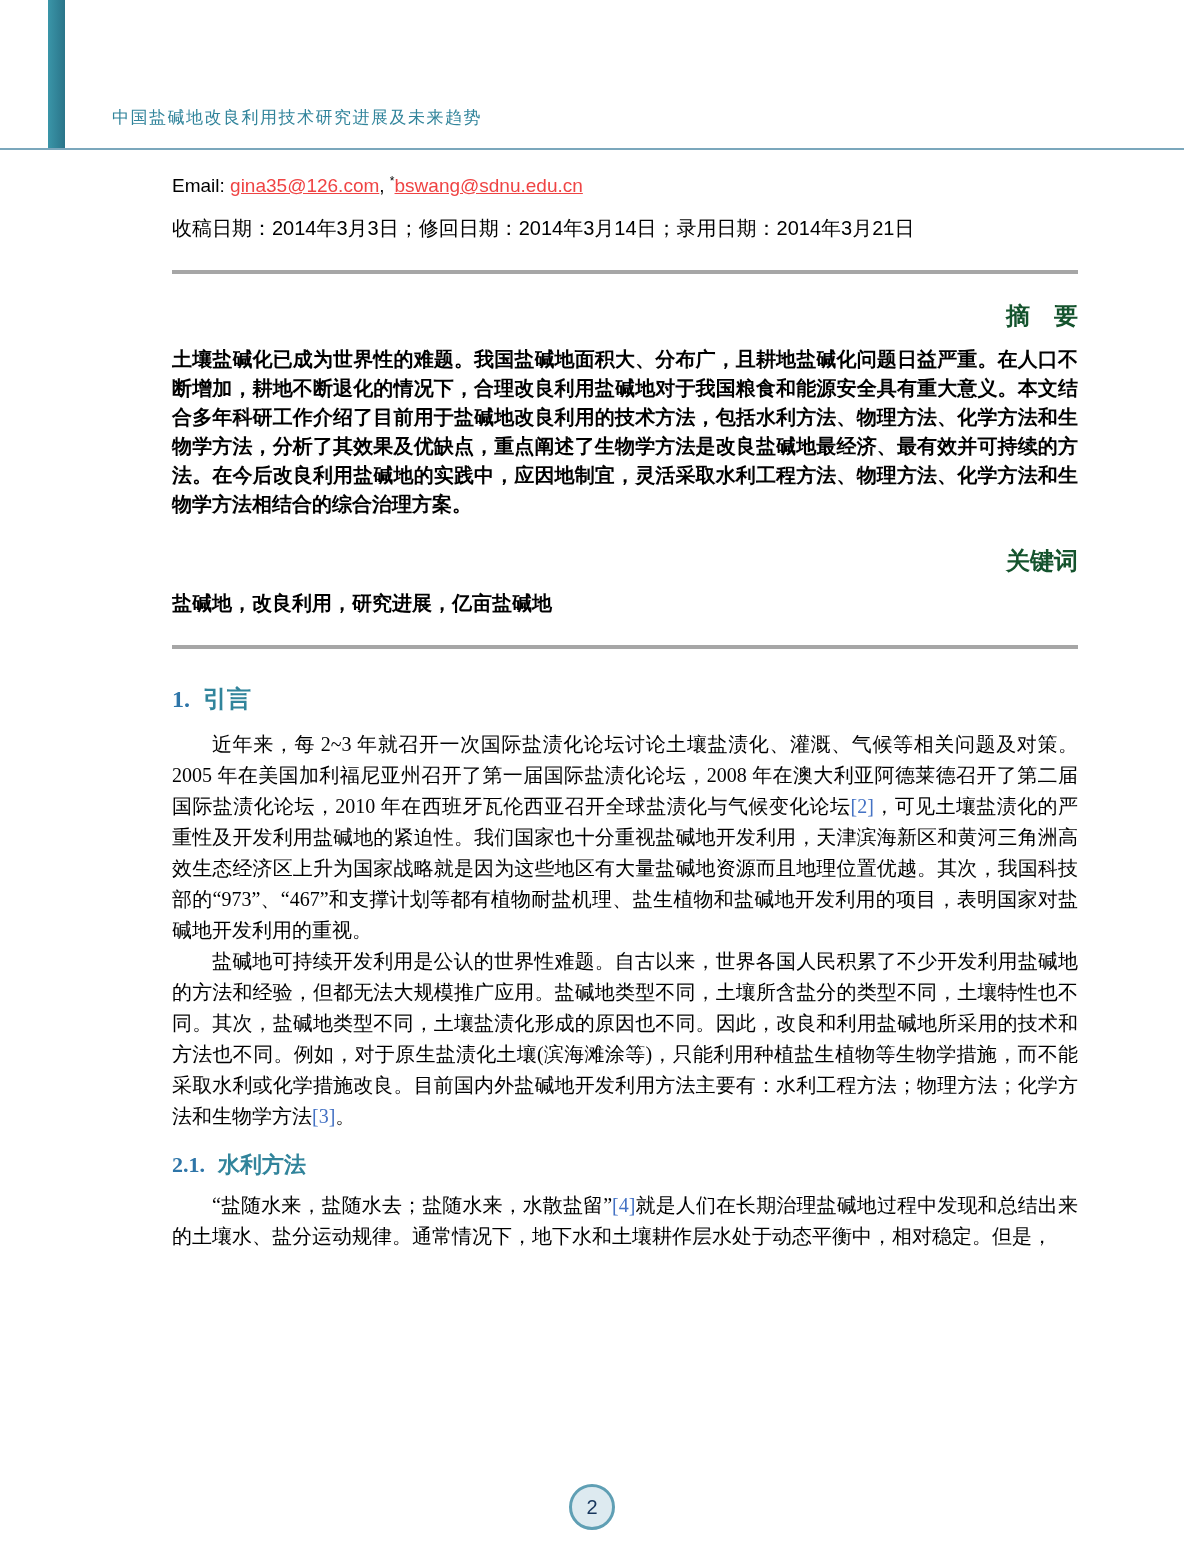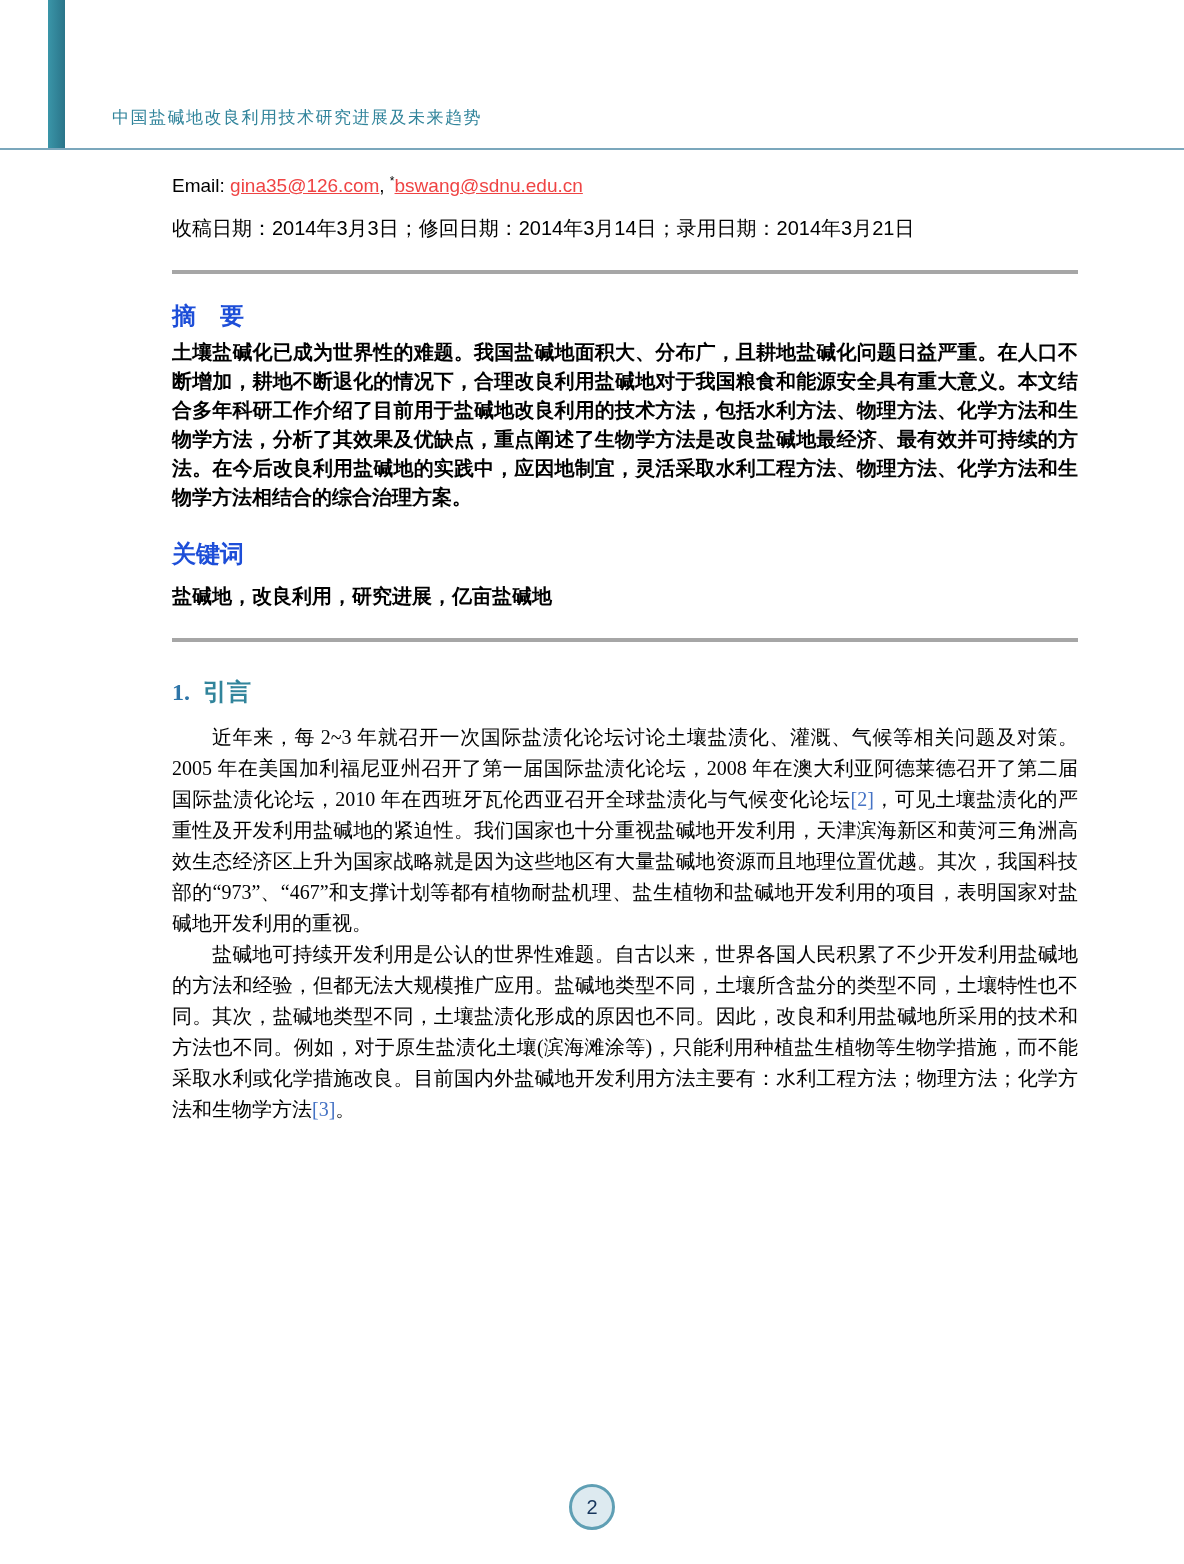--- a/index.html
+++ b/index.html
@@ -17,23 +17,23 @@
 
   .email-line { font-family:"Liberation Sans","DejaVu Sans",sans-serif; font-size:19px; margin-top:6px; }
   .link { color:#ef4444; text-decoration:underline; cursor:pointer; }
   sup { font-size:12px; }
 
   .dates { font-family:"Liberation Sans","DejaVu Sans",sans-serif; font-size:20px; margin-top:18px; }
 
   .rule { height:4px; background:#A6A6A6; margin-top:28px; }
 
   .block-heading { font-family:"Liberation Sans","DejaVu Sans",sans-serif; font-size:24px;
-    font-weight:bold; color:#1d4ed8; margin-top:26px; }
+    font-weight:bold; color:#14532d; margin-top:26px;text-align:right; }
   .abstract-text { font-family:"Liberation Sans","DejaVu Sans",sans-serif; font-size:20px;
-    font-weight:bold; line-height:29px; text-align:justify; margin-top:6px; }
+    font-weight:bold; line-height:29px; text-align:justify; margin-top:13px; }
   .keywords-text { font-family:"Liberation Sans","DejaVu Sans",sans-serif; font-size:20px;
     font-weight:bold; margin-top:13px; }
 
   .section-heading { font-family:"Liberation Sans","DejaVu Sans",sans-serif; font-size:24px;
     font-weight:bold; color:#31849B; margin:34px 0 14px 0; }
   .subsection-heading { font-family:"Liberation Sans","DejaVu Sans",sans-serif; font-size:22px;
     font-weight:bold; color:#31849B; margin:18px 0 10px 0; }
   .sec-num { font-family:"Liberation Serif","DejaVu Serif",serif; color:#2E75A8; margin-right:13px; }
 
   .body-para { font-size:20px; line-height:31px; text-align:justify; text-indent:2em; }
@@ -70,21 +70,23 @@
     <div class="rule"></div>
 
     <h1 class="section-heading"><span class="sec-num">1.</span><span>引言</span></h1>
 
 
     <p class="body-para"><span>近年来，每 2~3 年就召开一次国际盐渍化论坛讨论土壤盐渍化、灌溉、气候等相关问题及对策。2005 年在美国加利福尼亚州召开了第一届国际盐渍化论坛，2008 年在澳大利亚阿德莱德召开了第二届国际盐渍化论坛，2010 年在西班牙瓦伦西亚召开全球盐渍化与气候变化论坛</span><span class="cite">[2]</span><span>，可见土壤盐渍化的严重性及开发利用盐碱地的紧迫性。我们国家也十分重视盐碱地开发利用，天津滨海新区和黄河三角洲高效生态经济区上升为国家战略就是因为这些地区有大量盐碱地资源而且地理位置优越。其次，我国科技部的“973”、“467”和支撑计划等都有植物耐盐机理、盐生植物和盐碱地开发利用的项目，表明国家对盐碱地开发利用的重视。</span></p>
 
     <p class="body-para"><span>盐碱地可持续开发利用是公认的世界性难题。自古以来，世界各国人民积累了不少开发利用盐碱地的方法和经验，但都无法大规模推广应用。盐碱地类型不同，土壤所含盐分的类型不同，土壤特性也不同。其次，盐碱地类型不同，土壤盐渍化形成的原因也不同。因此，改良和利用盐碱地所采用的技术和方法也不同。例如，对于原生盐渍化土壤(滨海滩涂等)，只能利用种植盐生植物等生物学措施，而不能采取水利或化学措施改良。目前国内外盐碱地开发利用方法主要有：水利工程方法；物理方法；化学方法和生物学方法</span><span class="cite">[3]</span><span>。</span></p>
 
 
+    <h2 class="subsection-heading"><span class="sec-num">2.1.</span><span>水利方法</span></h2>
 
+    <p class="body-para"><span>“盐随水来，盐随水去；盐随水来，水散盐留”</span><span class="cite">[4]</span><span>就是人们在长期治理盐碱地过程中发现和总结出来的土壤水、盐分运动规律。通常情况下，地下水和土壤耕作层水处于动态平衡中，相对稳定。但是，</span></p>
 
   </div>
 
   <div class="page-circle">
       <span>2</span>
     </div>
 
 </div>
 
 </body></html>

